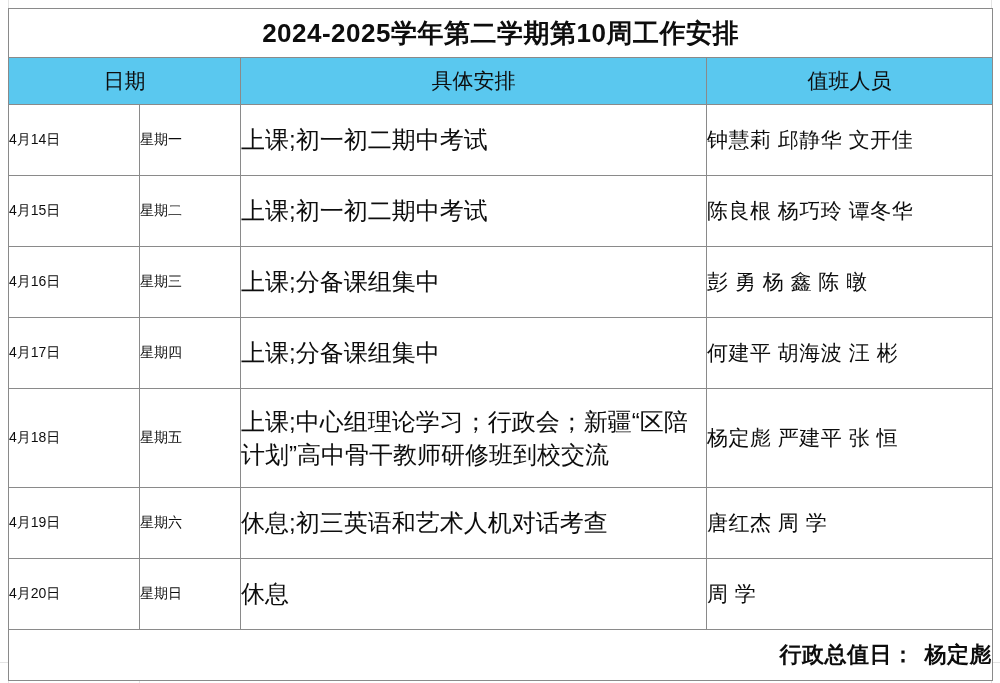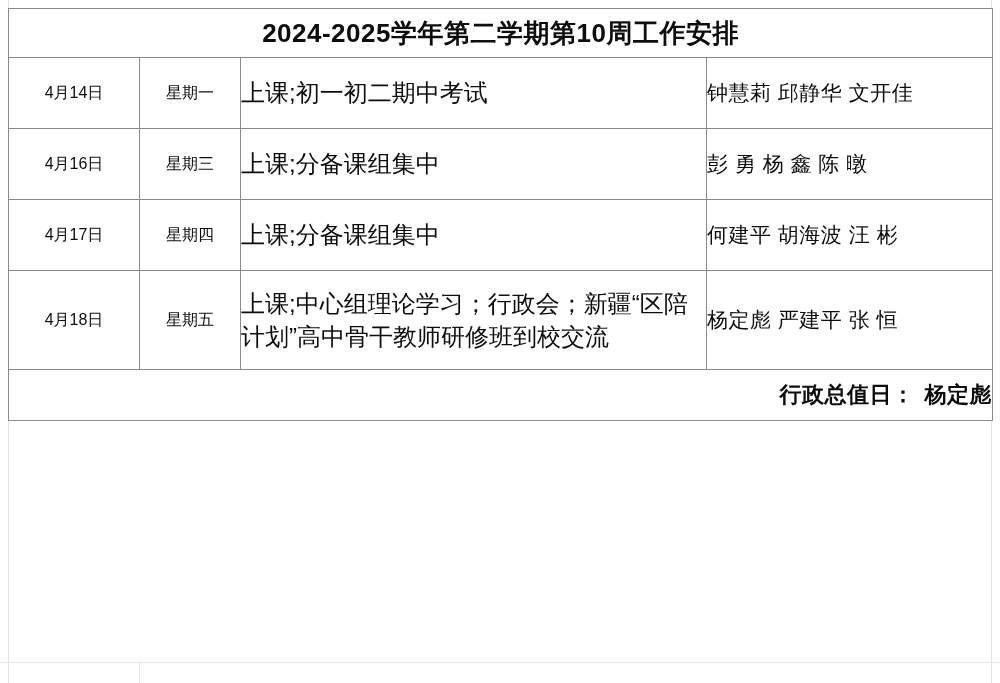--- a/index.html
+++ b/index.html
@@ -96,22 +96,21 @@
   .hdr td {
     background: #5ac8ef;
     color: #1a1a1a;
     height: 46px;
     text-align: center;
     font-size: 21px;
     font-weight: normal;
   }
 
   .row-date, .row-week {
-    text-align: center;
-    font-size: 16px;
+    font-size: 14px;
   }
   .row-body {
     font-size: 24px;
     padding-left: 10px;
     line-height: 1.38;
   }
   .row-duty {
     font-size: 21px;
     padding-left: 14px;
     letter-spacing: 0.5px;
@@ -143,28 +142,39 @@
     <colgroup>
       <col style="width:131px">
       <col style="width:101px">
       <col style="width:466px">
       <col style="width:286px">
     </colgroup>
     <tbody>
       <tr>
         <td class="title-cell" colspan="4">2024-2025学年第二学期第10周工作安排</td>
       </tr>
+      <tr class="hdr">
+        <td colspan="2">日期</td>
+        <td>具体安排</td>
+        <td>值班人员</td>
+      </tr>
 
       <tr class="r-normal">
         <td class="row-date">4月14日</td>
         <td class="row-week">星期一</td>
         <td class="row-body">上课;初一初二期中考试</td>
         <td class="row-duty">钟慧莉  邱静华    文开佳</td>
       </tr>
 
+      <tr class="r-normal">
+        <td class="row-date">4月15日</td>
+        <td class="row-week">星期二</td>
+        <td class="row-body">上课;初一初二期中考试</td>
+        <td class="row-duty">陈良根  杨巧玲    谭冬华</td>
+      </tr>
 
       <tr class="r-normal">
         <td class="row-date">4月16日</td>
         <td class="row-week">星期三</td>
         <td class="row-body">上课;分备课组集中</td>
         <td class="row-duty">彭  勇   杨  鑫    陈  暾</td>
       </tr>
 
       <tr class="r-normal">
         <td class="row-date">4月17日</td>
@@ -173,21 +183,33 @@
         <td class="row-duty">何建平  胡海波    汪  彬</td>
       </tr>
 
       <tr class="r-tall">
         <td class="row-date">4月18日</td>
         <td class="row-week">星期五</td>
         <td class="row-body">上课;中心组理论学习；行政会；新疆“区陪计划”高中骨干教师研修班到校交流</td>
         <td class="row-duty">杨定彪  严建平    张   恒</td>
       </tr>
 
-
+      <tr class="r-normal">
+        <td class="row-date">4月19日</td>
+        <td class="row-week">星期六</td>
+        <td class="row-body">休息;初三英语和艺术人机对话考查</td>
+        <td class="row-duty">唐红杰  周   学</td>
+      </tr>
+
+      <tr class="r-normal">
+        <td class="row-date">4月20日</td>
+        <td class="row-week">星期日</td>
+        <td class="row-body">休息</td>
+        <td class="row-duty">周   学</td>
+      </tr>
 
       <tr>
         <td class="footer-cell" colspan="4">
           <span>行政总值日：</span><span class="sp-sm"></span><span>杨定彪</span>
         </td>
       </tr>
     </tbody>
   </table>
 </div>
 

